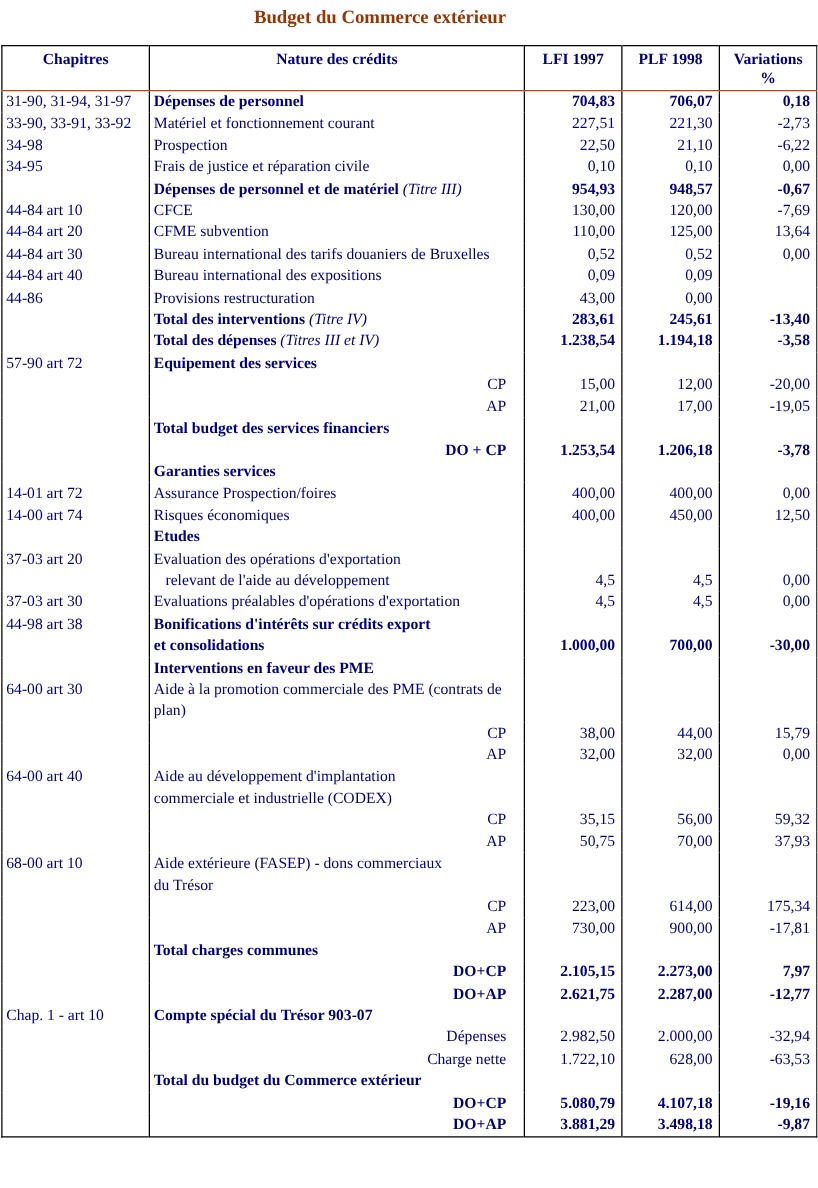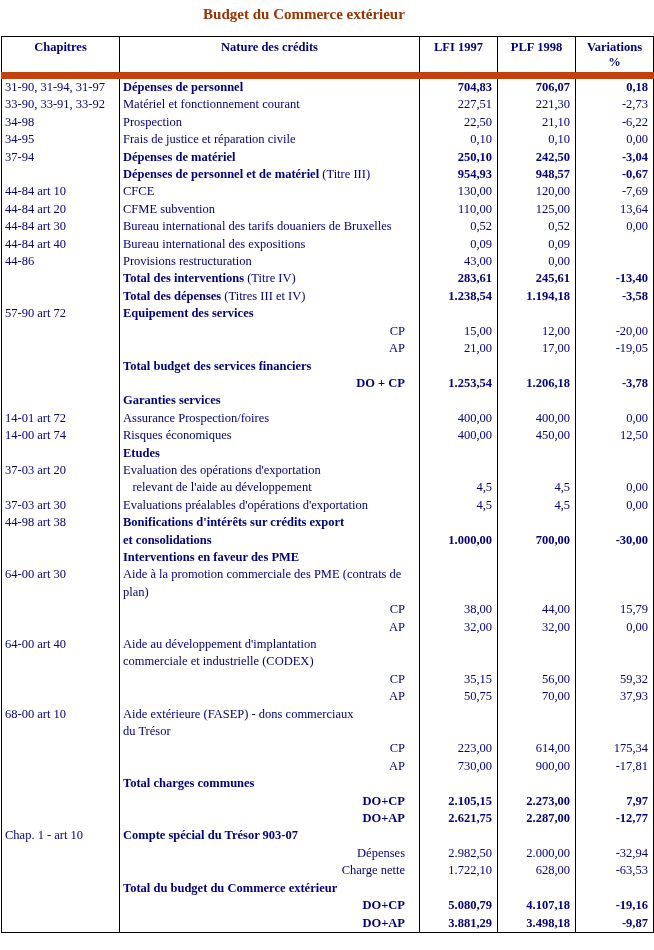--- a/index.html
+++ b/index.html
@@ -39,21 +39,21 @@
   col.c-plf    { width: 78px; }
   col.c-var    { width: 78px; }
 
   th, td {
     font-size: 12.5px;
     line-height: 17.4px;
     padding: 0 2px;
     overflow: hidden;
   }
   thead th {
-    border-bottom: 7px solid #c2410c;
+    border-bottom: 1px solid #c2410c;
     text-align: center;
     vertical-align: top;
     font-weight: bold;
     padding-top: 3px;
     padding-bottom: 2px;
     line-height: 15px;
   }
   .vline { border-left: 1px solid #000000; }
 
   td.col-chap {
@@ -74,21 +74,21 @@
   td.num {
     text-align: right;
     vertical-align: bottom;
     padding-right: 5px;
     white-space: nowrap;
   }
   tr.bold td.col-nature .main,
   tr.bold td.num {
     font-weight: bold;
   }
-  td.col-nature .suffix { font-weight: normal; }
+  td.col-nature .suffix { font-weight: normal; font-style: italic; }
 </style>
 </head>
 <body>
 
 <div class="page">
   <div class="doc-title">Budget du Commerce extérieur</div>
 
   <table class="budget">
     <colgroup>
       <col class="c-chap">
@@ -132,27 +132,20 @@
           <td class="num vline">-6,22</td>
         </tr>
         <tr>
           <td class="col-chap">34-95</td>
           <td class="col-nature vline"><span class="main">Frais de justice et réparation civile</span></td>
           <td class="num vline">0,10</td>
           <td class="num vline">0,10</td>
           <td class="num vline">0,00</td>
         </tr>
         <tr class="bold">
-          <td class="col-chap">37-94</td>
-          <td class="col-nature vline"><span class="main">Dépenses de matériel</span></td>
-          <td class="num vline">250,10</td>
-          <td class="num vline">242,50</td>
-          <td class="num vline">-3,04</td>
-        </tr>
-        <tr class="bold">
           <td class="col-chap"></td>
           <td class="col-nature vline"><span class="main">Dépenses de personnel et de matériel</span><span class="suffix"> (Titre III)</span></td>
           <td class="num vline">954,93</td>
           <td class="num vline">948,57</td>
           <td class="num vline">-0,67</td>
         </tr>
         <tr>
           <td class="col-chap">44-84 art 10</td>
           <td class="col-nature vline"><span class="main">CFCE</span></td>
           <td class="num vline">130,00</td>

